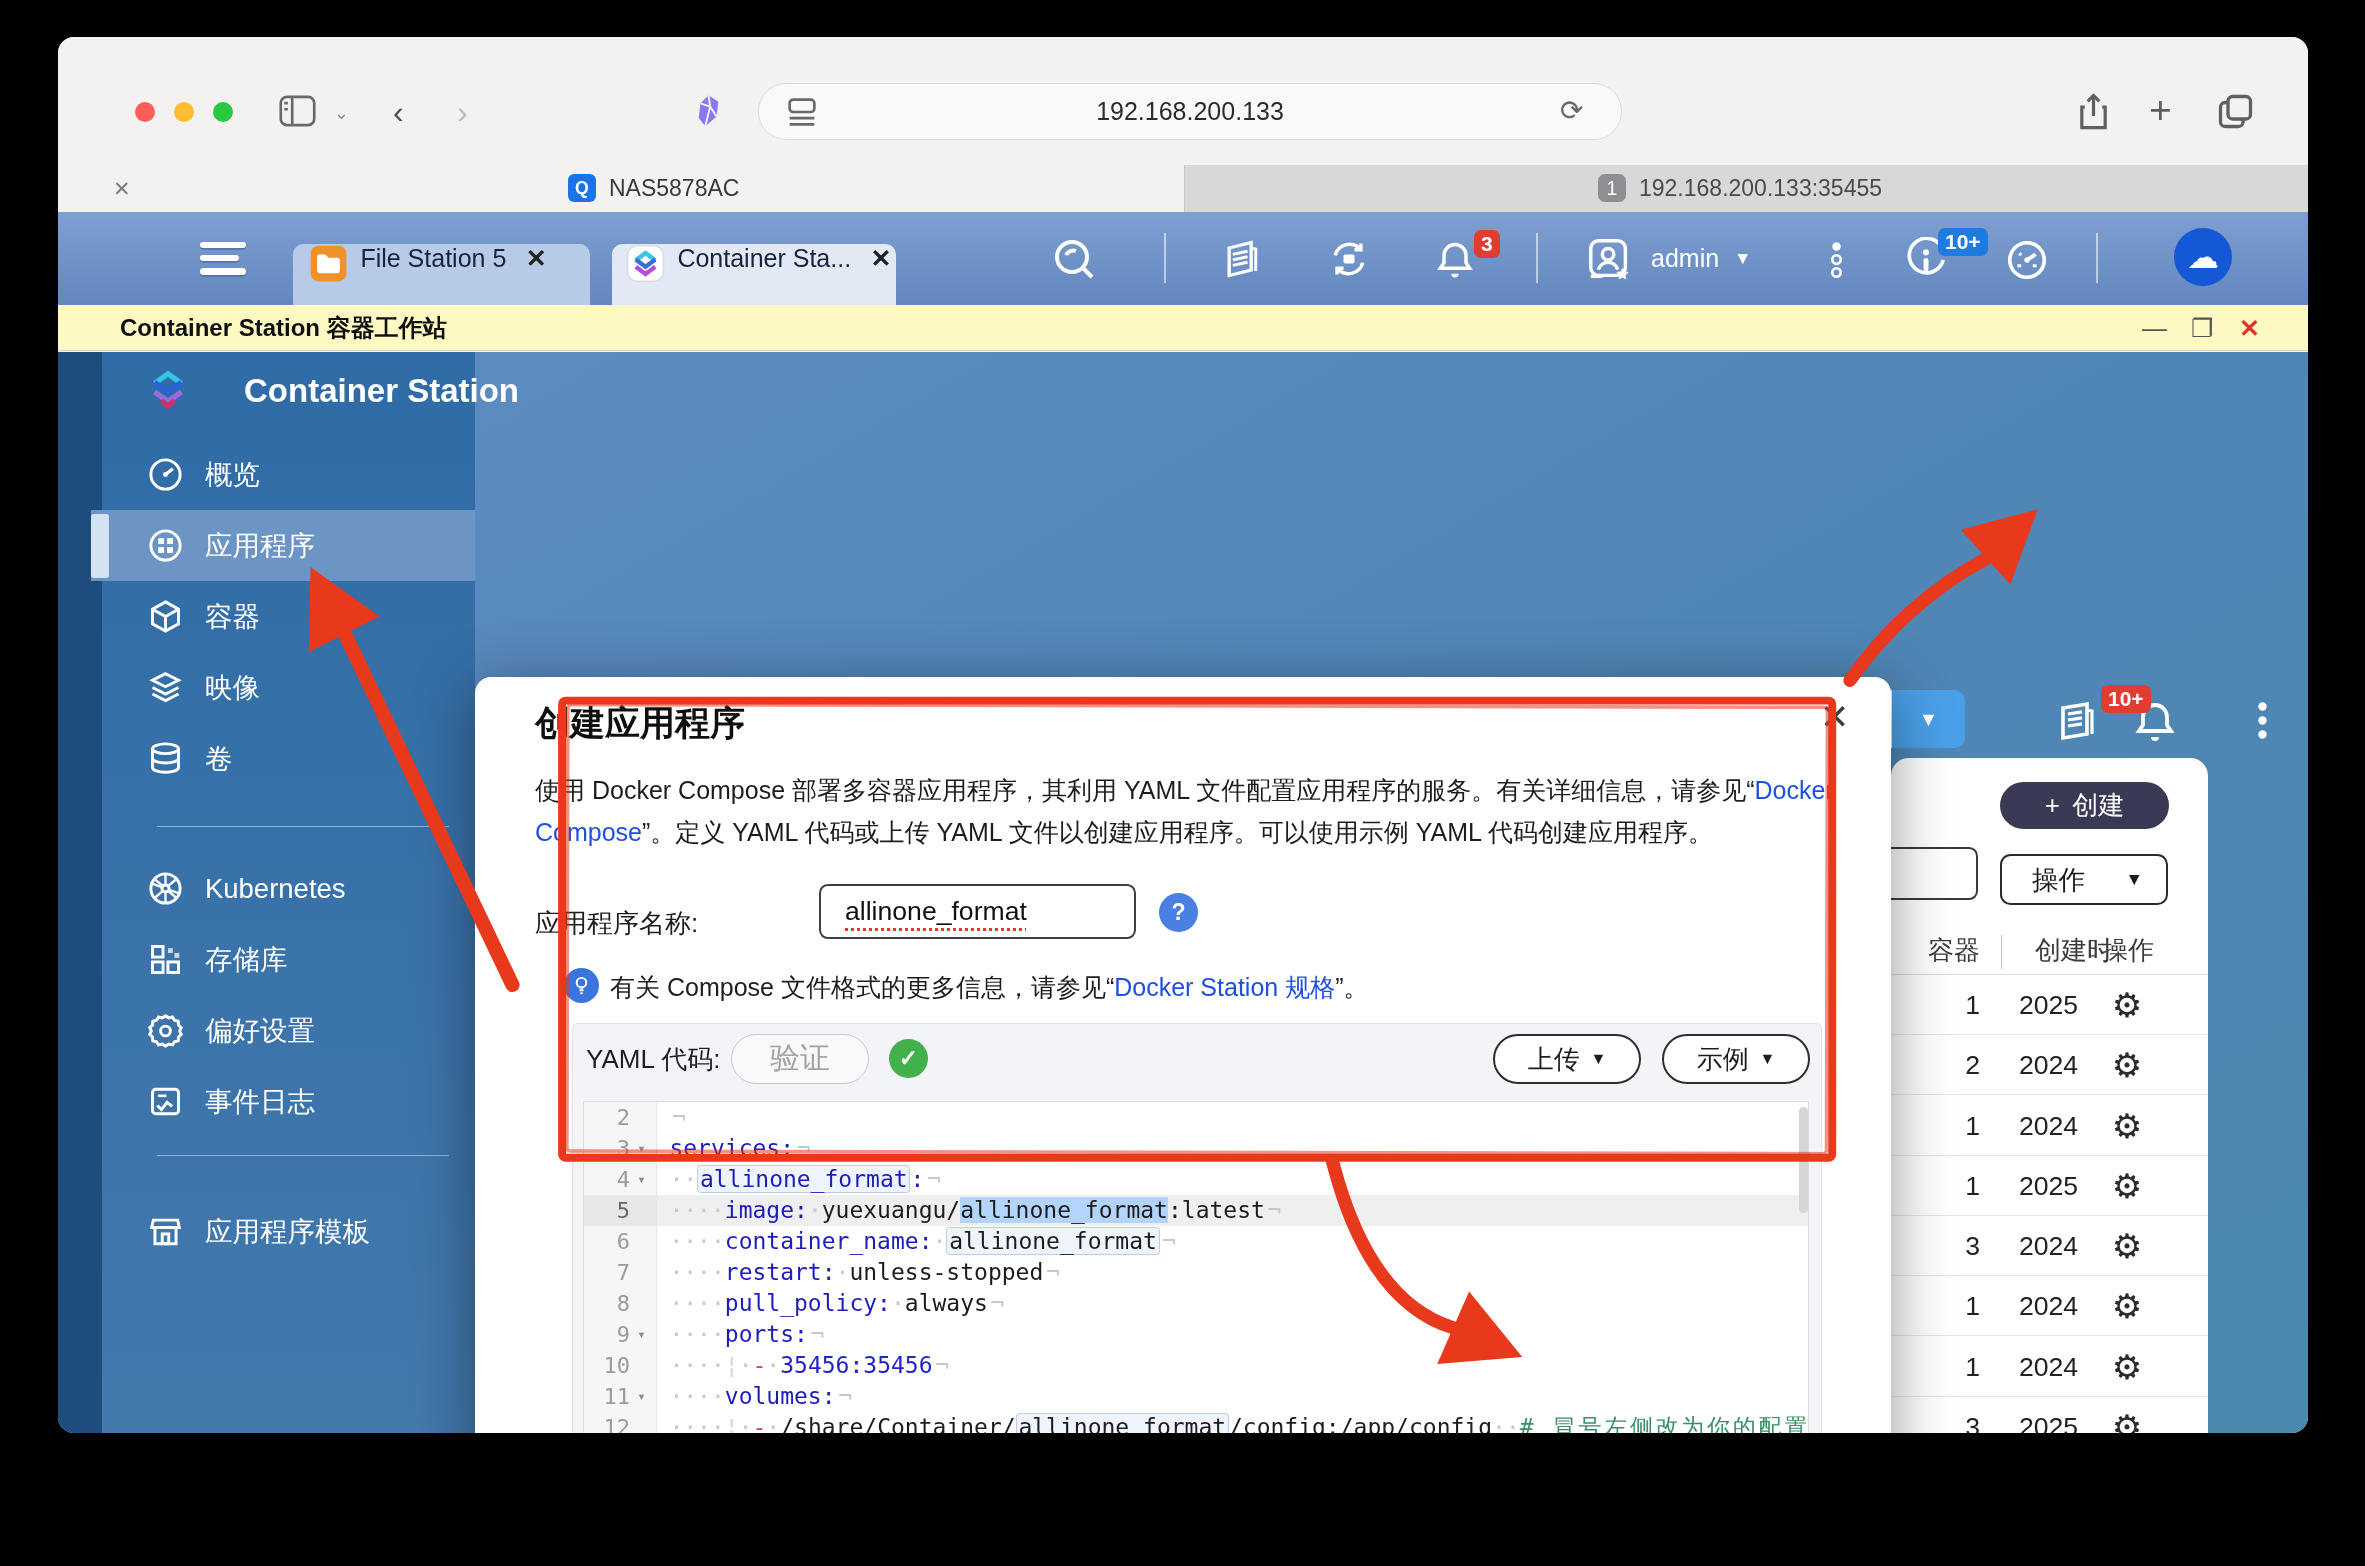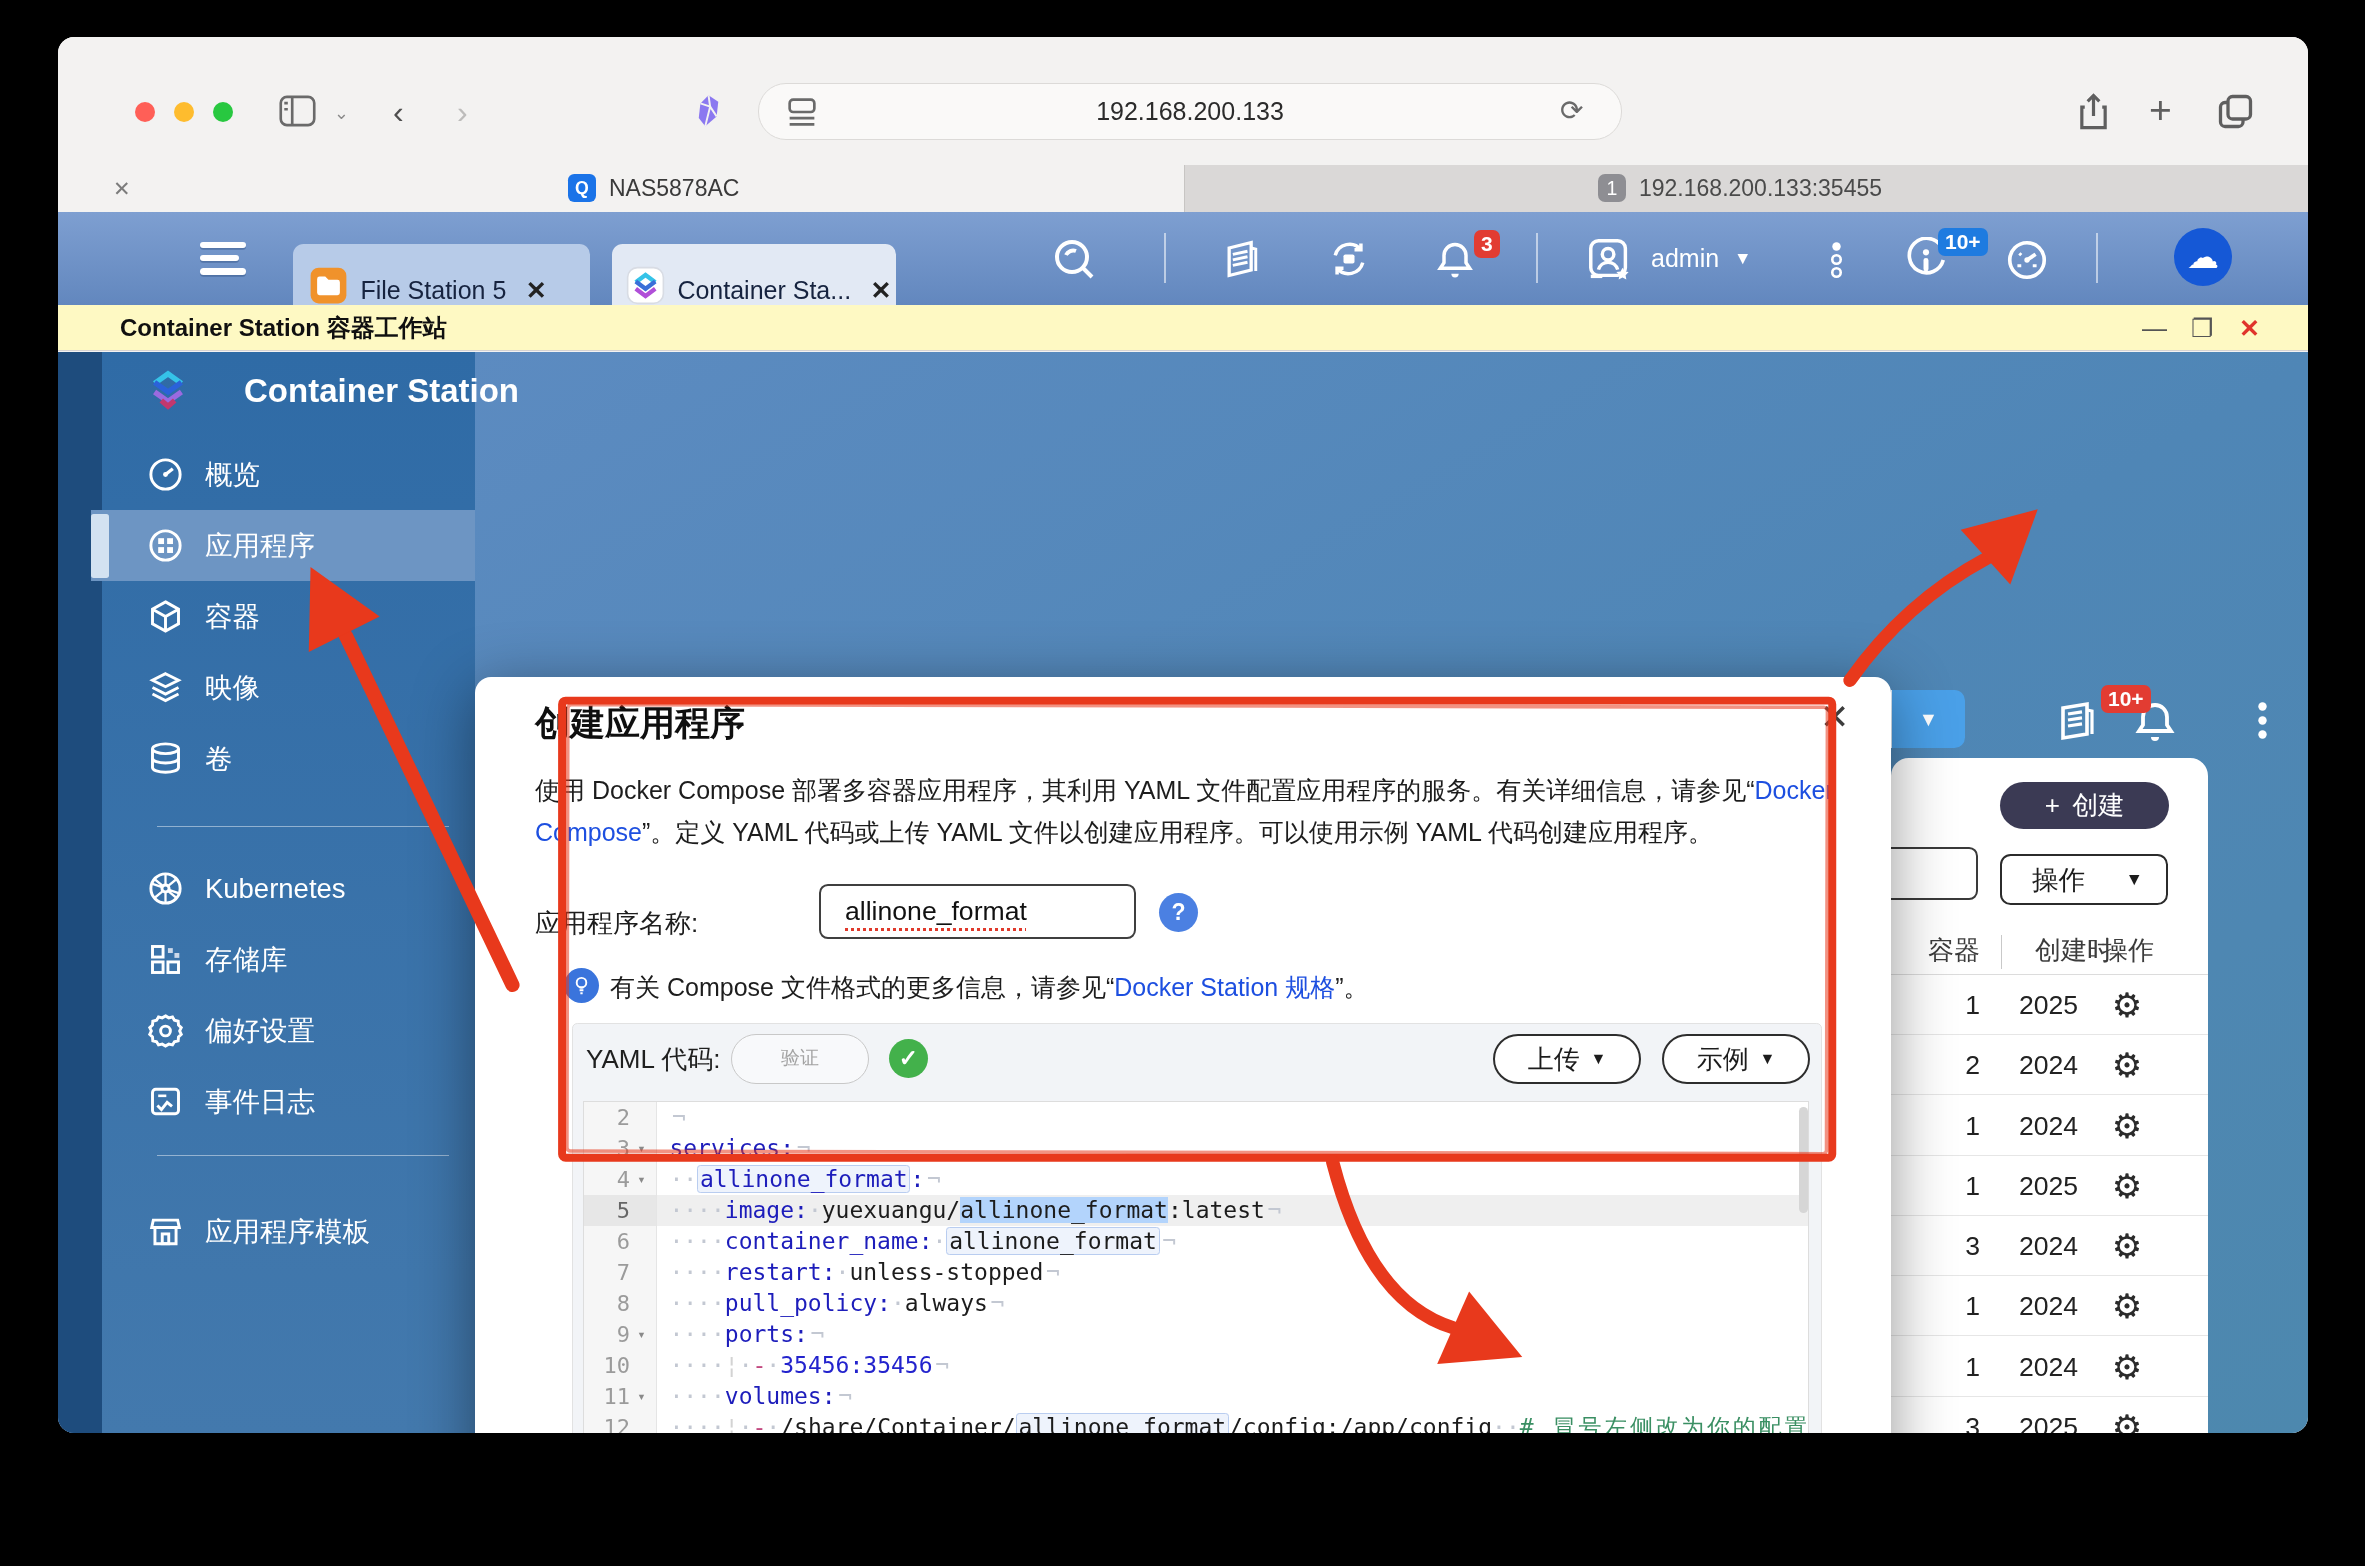--- a/index.html
+++ b/index.html
@@ -21,21 +21,21 @@
   
   #tabstrip{left:0;top:128px;width:2250px;height:47px;background:#dedcdb;border-bottom:0.9px solid #c7c5c3;}
   #tab-active{left:0;top:0;width:1127px;height:47px;background:#f3f2f1;border-right:0.9px solid #c7c5c3;}
   #tab-inactive{left:1127px;top:0;width:1123px;height:47px;background:#dad8d7;}
   .tabtitle{font-size:23px;color:#3a3a3a;line-height:47px;}
   #qfavicon{width:28px;height:28px;border-radius:6.2px;background:#1a73e8;color:#fff;text-align:center;line-height:28px;font-size:17.7px;font-weight:bold;top:8.9px;}
   #tab2badge{width:28px;height:28px;border-radius:7px;background:#8e8e93;color:#fff;text-align:center;line-height:28px;font-size:19.5px;top:8.9px;}
 
   
   #qbar{left:0;top:175px;width:2250px;height:93px;background:linear-gradient(180deg,#7e9fd1,#6287be);}
-  .qtab{top:32px;height:61px;border-radius:10.6px 10.6px 0 0;display:flex;align-items:flex-end;}
+  .qtab{top:32px;height:61px;border-radius:10.6px 10.6px 0 0;display:flex;align-items:flex-start;}
   #qtab1{left:235px;width:297px;background:#b7cbe8;}
   #qtab2{left:554px;width:284px;background:#e2e9f4;}
   .qtablabel{font-size:25px;color:#16233f;margin-left:12.4px;white-space:nowrap;}
   .qtabx{font-size:25px;color:#222;font-weight:bold;margin-left:19.5px;}
   .hbar{height:6.2px;border-radius:3.5px;background:#fff;box-shadow:0 1.8px 0 rgba(30,60,110,.35);}
   .vsep{width:1.8px;height:50px;background:rgba(255,255,255,.55);top:21px;}
   .qbadge{position:absolute;background:#e23c32;color:#fff;font-size:21px;font-weight:bold;border-radius:7px;padding:0.9px 7px;line-height:26.6px;}
   .qbadge.blue{background:#1e7be0;}
   #admin-label{color:#fff;font-size:25px;line-height:93px;}
   #admin-caret{color:#fff;font-size:17.7px;line-height:93px;}
@@ -87,21 +87,21 @@
   #m-desc{left:60px;top:92px;width:1317px;font-size:25px;line-height:42px;color:#1d1d1d;}
   .mlink{color:#1d4fe0;}
   #m-namelabel{left:60px;top:229px;font-size:26px;color:#1d1d1d;}
   #m-nameinput{left:344px;top:207px;width:317px;height:55px;border:2.2px solid #3f3f3f;border-radius:8.9px;background:#fff;}
   #m-namevalue{left:370px;top:207px;height:55px;line-height:55px;font-size:26.6px;color:#111;text-decoration:underline dotted #e0392b 2.7px;text-underline-offset:8px;}
   #m-help{left:684px;top:216px;width:39px;height:39px;border-radius:50%;background:#4b80e2;color:#fff;text-align:center;line-height:39px;font-size:23px;font-weight:bold;}
   #m-tipicon{left:89px;top:291px;width:35px;height:35px;border-radius:50%;background:#3a74dc;color:#fff;text-align:center;line-height:35px;font-size:21px;}
   #m-tiptext{left:135px;top:294px;font-size:25px;color:#1d1d1d;}
   #yamlbox{left:97px;top:346px;width:1250px;height:445px;background:#f2f4f7;border:0.9px solid #e2e2e2;border-radius:5.3px;}
   #y-label{left:111px;top:365px;font-size:26px;color:#1f1f1f;}
-  #y-validate{left:256px;top:357px;width:138px;height:50px;border:1.8px solid #c8c8c8;border-radius:25px;color:#a3a3a3;font-size:19px;text-align:center;line-height:46px;background:#f8f9fb;}
+  #y-validate{left:256px;top:357px;width:138px;height:50px;border:1.8px solid #c8c8c8;border-radius:25px;color:#a3a3a3;font-size:30px;text-align:center;line-height:46px;background:#f8f9fb;}
   #y-check{left:414px;top:362px;width:39px;height:39px;border-radius:50%;background:#43b14b;color:#fff;text-align:center;line-height:39px;font-size:23px;font-weight:bold;}
   .ybtn{position:absolute;top:357px;width:148px;height:50px;border:2.2px solid #2d2d2d;border-radius:25px;background:#fff;display:flex;align-items:center;justify-content:center;gap:10.6px;font-size:26px;color:#1c1c1c;}
   #y-upload{left:1018px;} #y-sample{left:1187px;}
   .ybtn .c{font-size:16px;}
   #editor{left:108px;top:424px;width:1226px;height:337px;background:#fff;border:0.9px solid #ddd;overflow:hidden;}
   .cm-row{display:flex;height:31px;line-height:31px;font-family:"DejaVu Sans Mono", monospace;font-size:23px;white-space:nowrap;}
   .cm-row .gut{flex:0 0 73px;background:#f6f6f6;border-right:0.9px solid #e5e5e5;color:#9b9b9b;font-size:22px;display:flex;}
   .cm-row .gut .n{width:46px;text-align:right;}
   .cm-row .gut .f{width:23px;text-align:center;color:#8a8a8a;font-size:14px;}
   .cm-row .code{padding-left:12.4px;overflow:hidden;}

